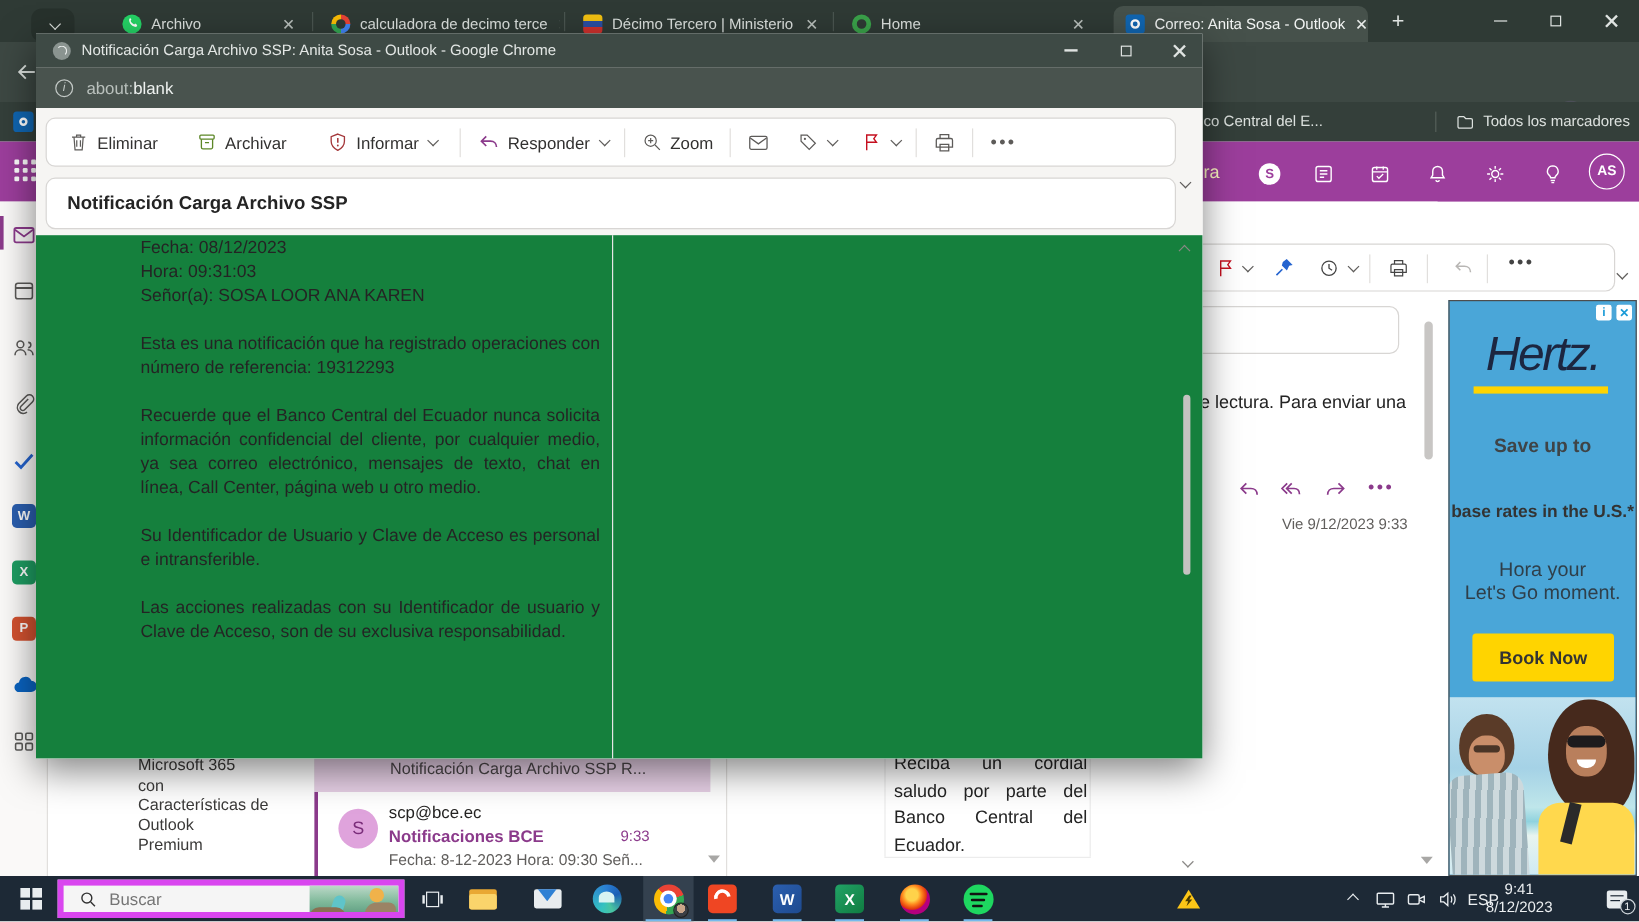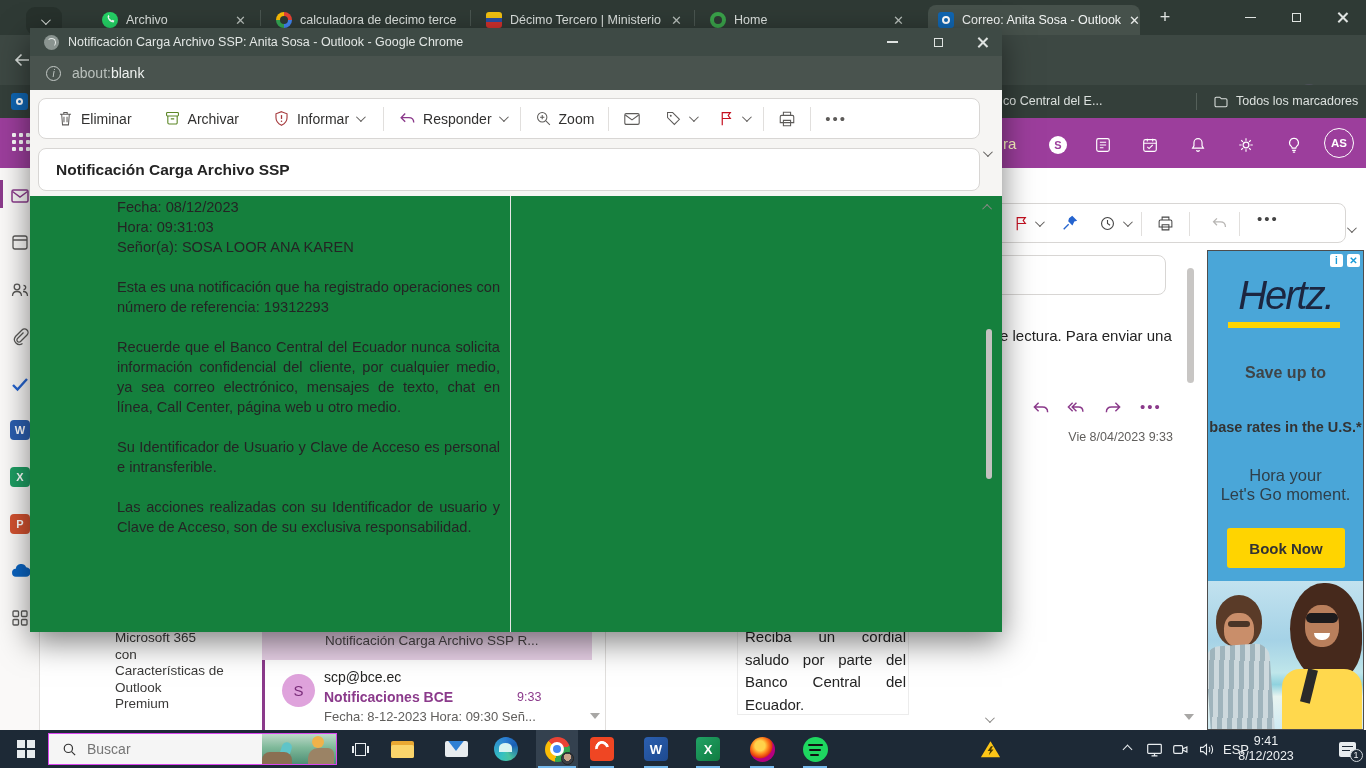--- a/index.html
+++ b/index.html
@@ -66,21 +66,21 @@
   .card { position:absolute; left:8px; width:942px; background:#fff; border:1px solid #d8d6d4; border-radius:8px; }
   .tbtn { display:flex; align-items:center; gap:7px; font-size:14px; color:#323130; white-space:nowrap; }
   .vdiv { width:1px; height:24px; background:#e1dfdd; }
   .p-body p { width:383px; text-align:justify; text-align-last:left; font-size:14.6px; line-height:20px; color:#242424; margin:0 0 20px; }
   .p-scroll-chev { color:#8a8886; position:absolute; }
 
   
   .taskbar { position:absolute; left:0; top:730px; width:1366px; height:38px; background:#1d2936; z-index:30; color:#e8eaec; }
   .tb-ico { position:absolute; top:0; height:38px; display:flex; align-items:center; justify-content:center; }
   .underline { position:absolute; top:35.5px; height:2.5px; background:#76b9ed; }
-  .searchbox { position:absolute; left:48px; top:3px; width:289px; height:32px; background:#f5f5f5; border:1px solid #d946ef; display:flex; align-items:center; overflow:hidden; }
+  .searchbox { position:absolute; left:48px; top:3px; width:289px; height:32px; background:#f5f5f5; border:5px solid #d946ef; display:flex; align-items:center; overflow:hidden; }
   .searchbox input { border:0; outline:0; background:transparent; font-size:14px; color:#444; width:160px; font-family:"Liberation Sans",sans-serif; }
   .tray-txt { font-size:13px; color:#eceff1; }
   .clock { position:absolute; left:1228px; top:4px; width:76px; text-align:center; font-size:12.5px; line-height:15px; color:#eceff1; }
   svg { display:block; }
 </style>
 </head>
 <body>
 
 <div class="screen">
 
@@ -350,21 +350,21 @@
     <svg viewBox="0 0 20 20" width="19" height="19">
         <path d="M7 4L2.5 8.5 7 13M11 4L6.5 8.5 11 13M6.5 8.5H13c3 0 4.8 1.9 4.8 5" fill="none" stroke="currentColor" stroke-width="1.5"></path>
       </svg>
   </span>
   <span class="abs" style="left:1104px;top:399px;color:#8b3a8b;">
     <svg viewBox="0 0 20 20" width="19" height="19">
         <path d="M12 4l4.5 4.5L12 13M16.5 8.5H8c-3.3 0-5.5 2.2-5.5 5.5" fill="none" stroke="currentColor" stroke-width="1.5"></path>
       </svg>
   </span>
   <span class="abs" style="left:1140px;top:398px;color:#8b3a8b;font-size:15px;letter-spacing:2px;">•••</span>
-  <span class="abs" style="left:1040px;top:430px;width:133px;text-align:right;font-size:12.5px;color:#605e5c;">Vie 8/04/2023 9:33</span>
+  <span class="abs" style="left:1040px;top:430px;width:133px;text-align:right;font-size:12.5px;color:#605e5c;">Vie 9/12/2023 9:33</span>
   <div class="bgthumb" style="top:268px;height:115px;"></div>
 
   <div class="ad">
     <span class="abs" style="right:20px;top:3px;width:13px;height:13px;background:#fff;color:#1a9bd7;font-size:10px;font-weight:bold;display:flex;align-items:center;justify-content:center;border-radius:2px;">i</span>
     <span class="abs" style="right:3px;top:3px;width:13px;height:13px;background:#fff;color:#1a9bd7;font-size:10px;font-weight:bold;display:flex;align-items:center;justify-content:center;border-radius:2px;">✕</span>
     <div class="ad-brand">Hertz.</div>
     <div class="ad-bar"></div>
     <div class="abs" style="left:0;top:113px;width:100%;text-align:center;font-size:16px;font-weight:bold;color:#3f4447;">Save up to</div>
     <div class="abs" style="left:0;top:168px;width:100%;text-align:center;font-size:14.5px;font-weight:bold;color:#333;">base rates in the U.S.*</div>
     <div class="abs" style="left:0;top:215px;width:100%;text-align:center;font-size:16.5px;color:#2f3f4a;">Hora your</div>

